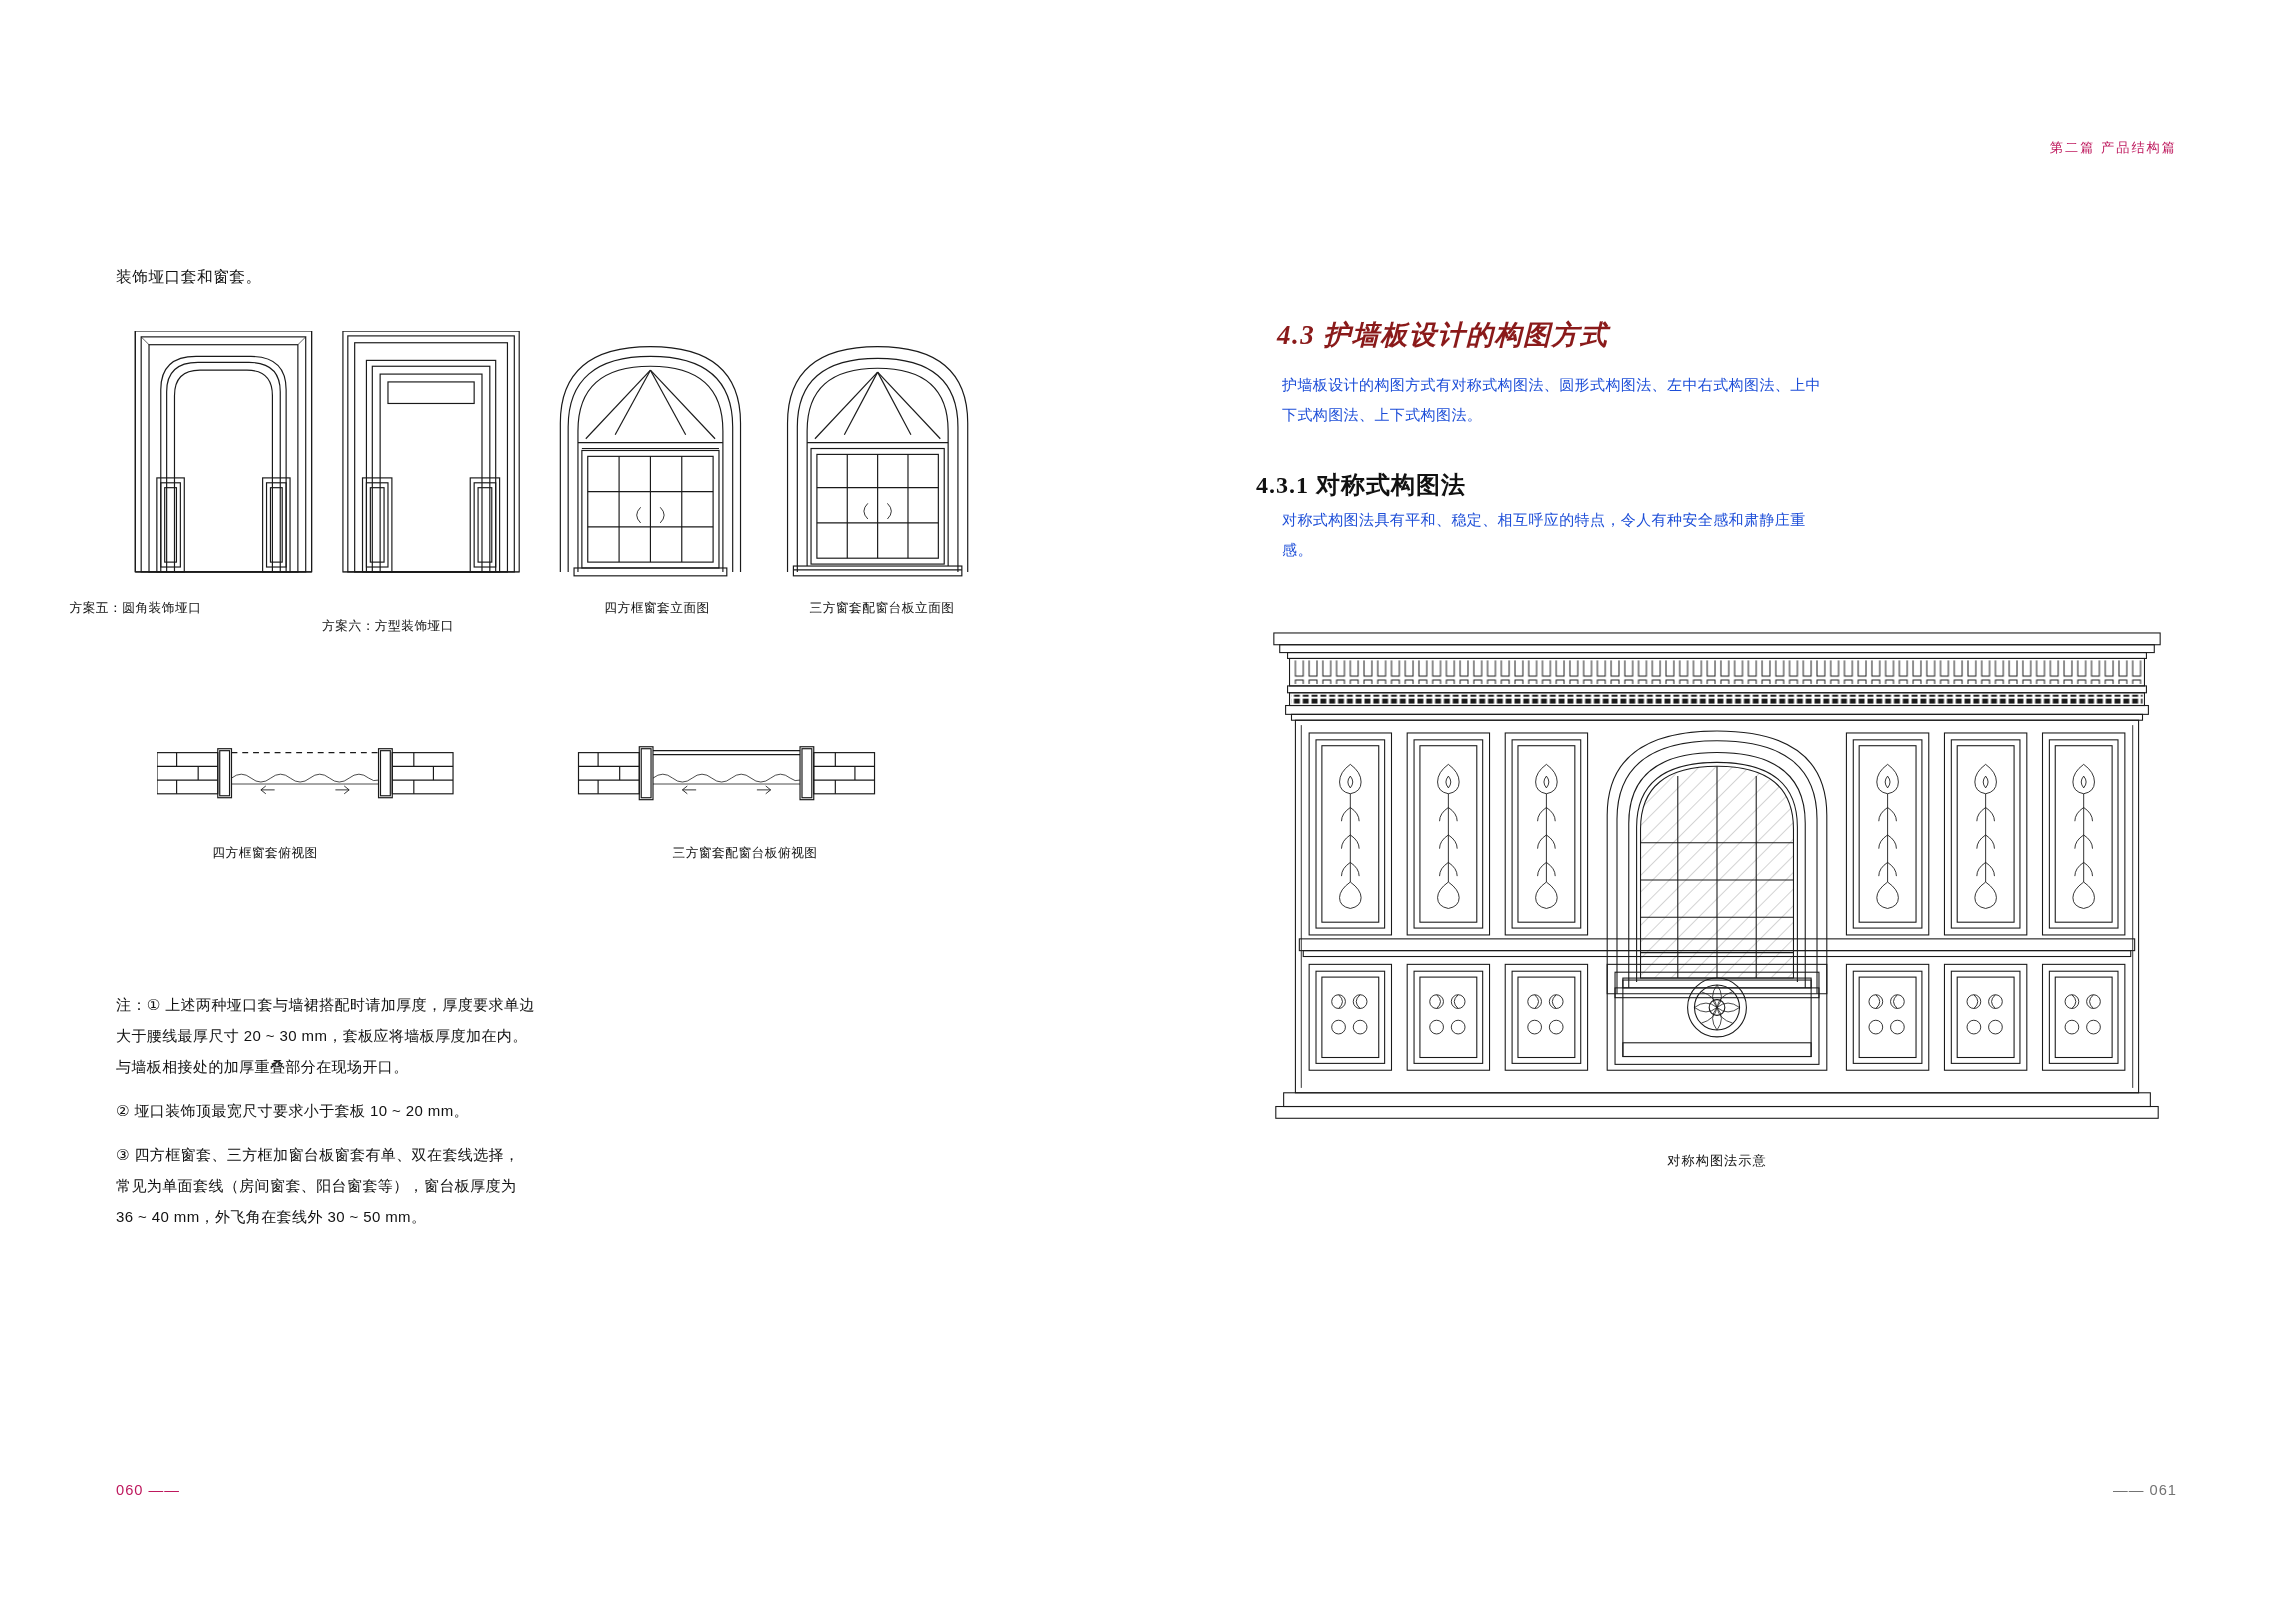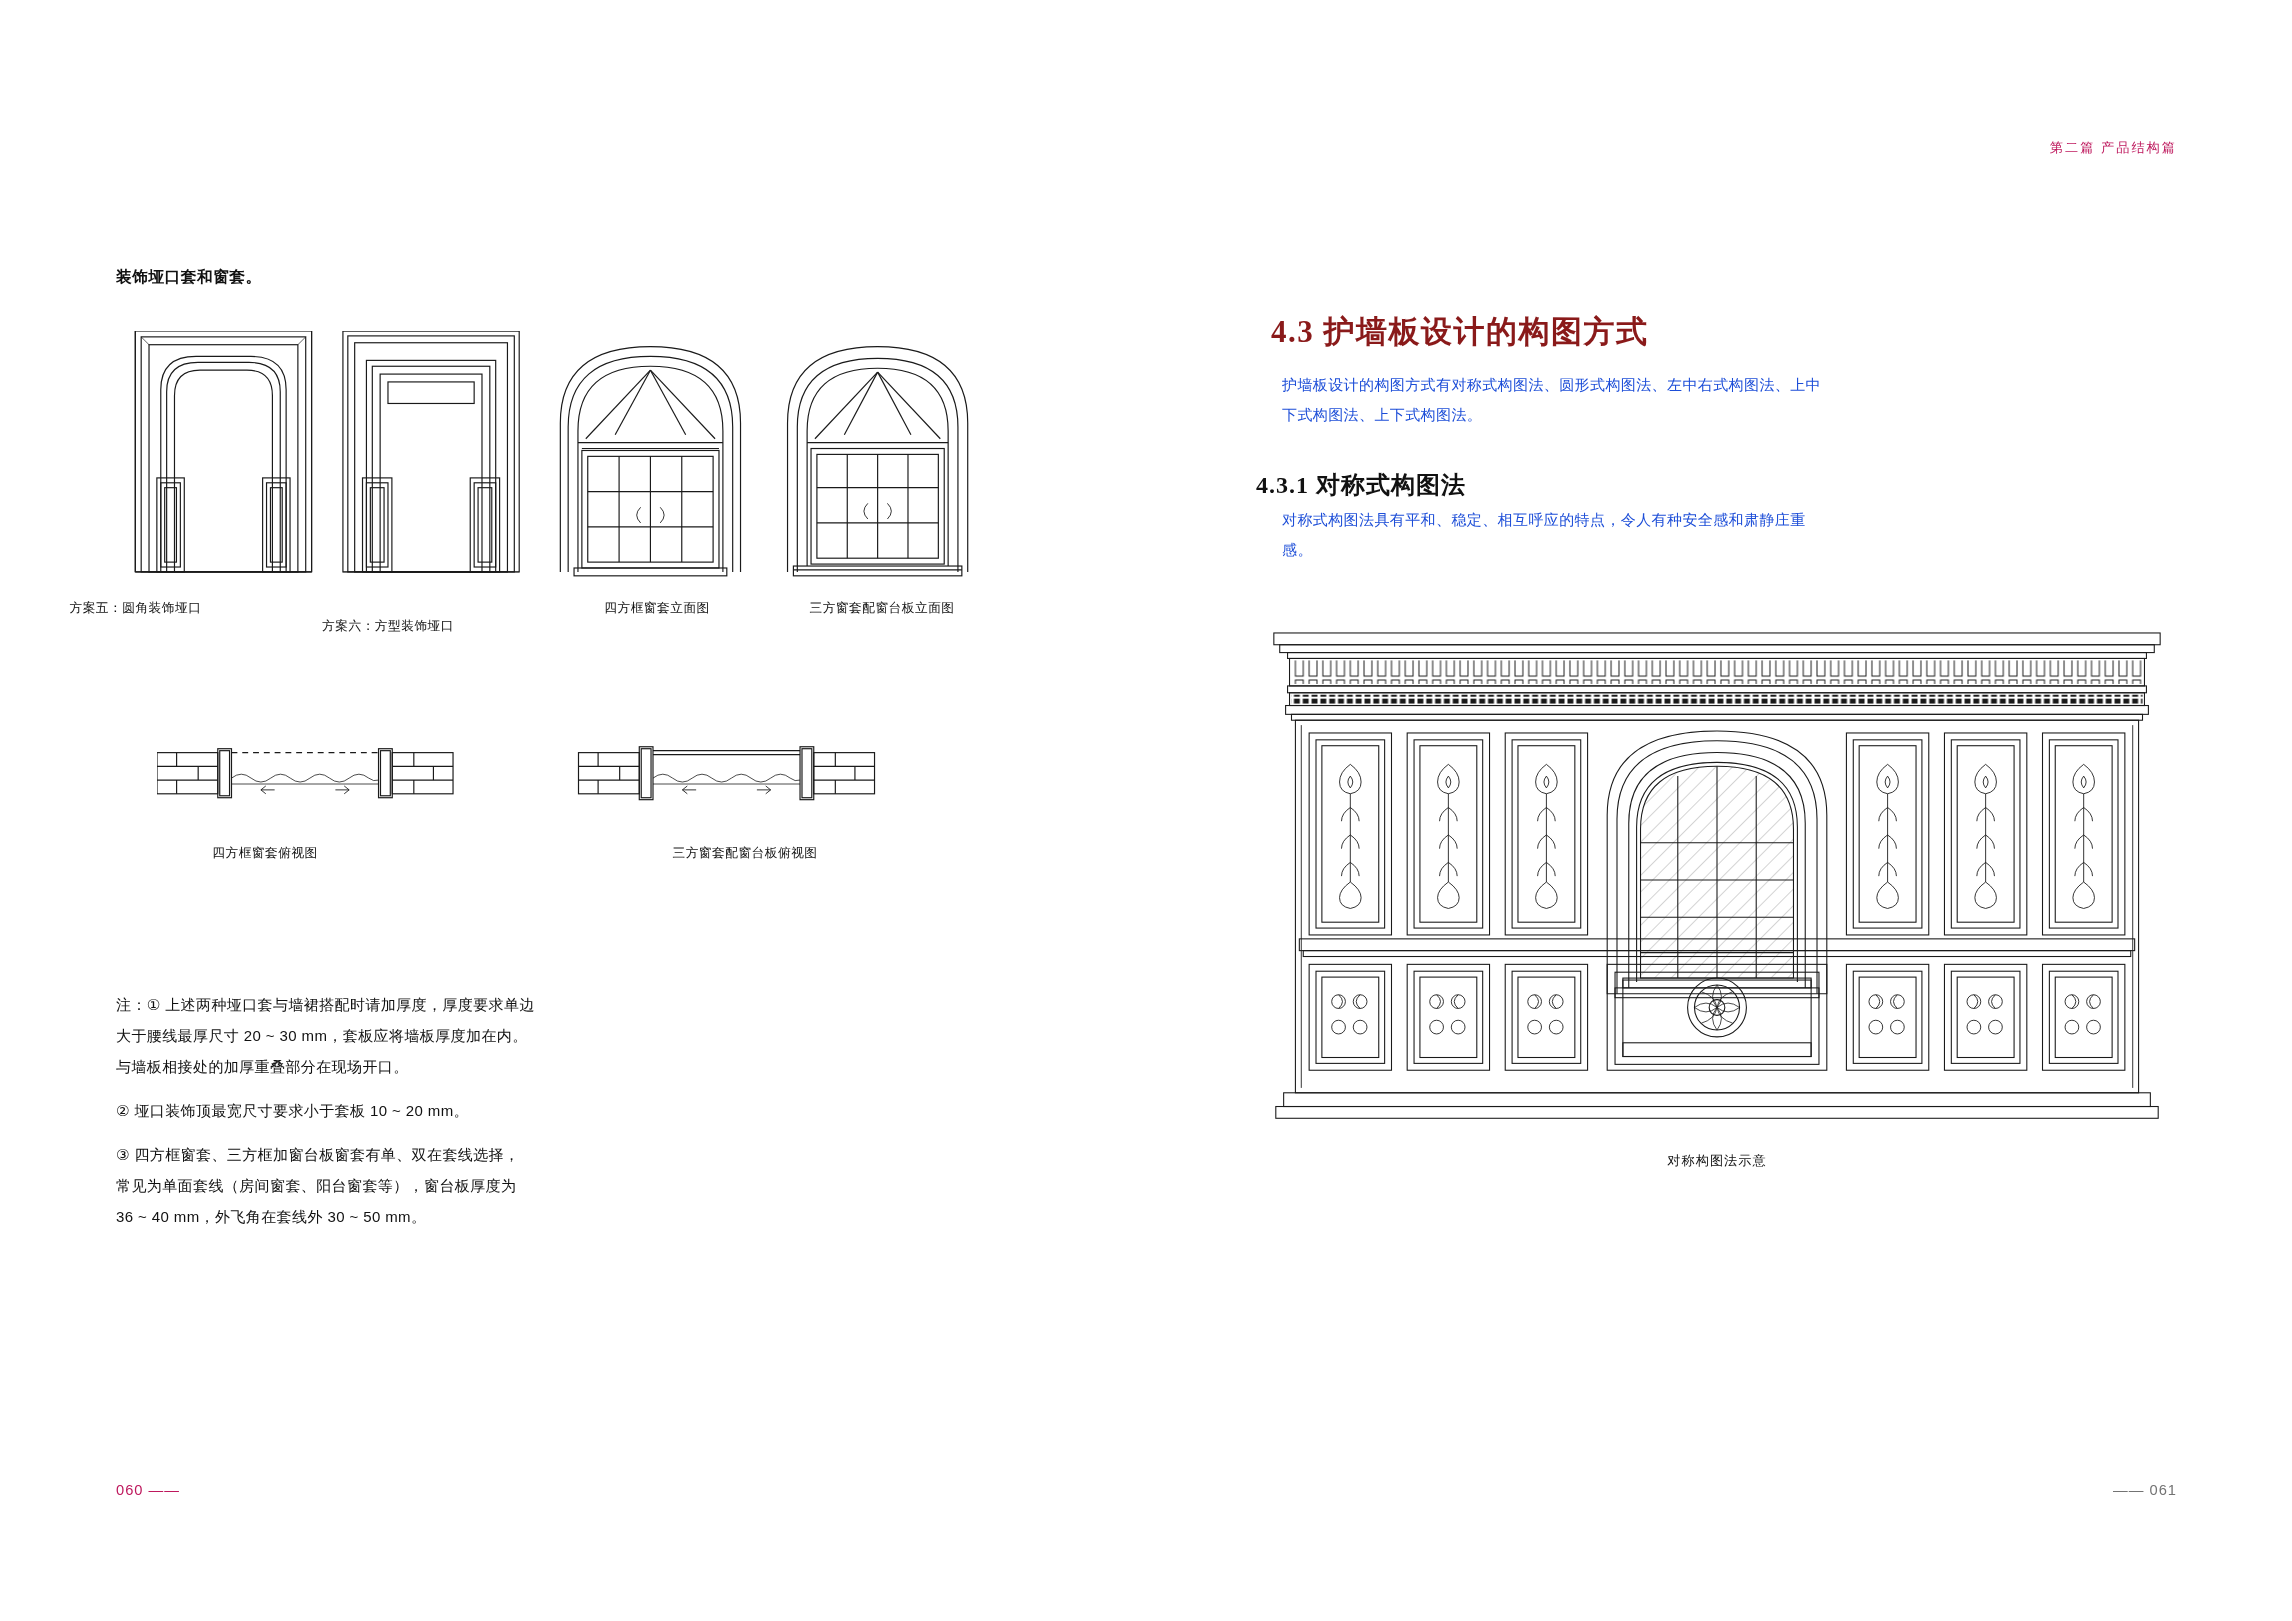--- a/index.html
+++ b/index.html
@@ -9,21 +9,21 @@
     color:#111;overflow:hidden;position:relative;
   }
   .page{position:absolute;inset:0;}
   .spread-divider{
     position:absolute;left:1146px;top:0;width:1px;height:1621px;background:#ffffff;
   }
 
   
   .left{position:absolute;left:0;top:0;width:1146px;height:1621px;}
   .lead-text{
-    position:absolute;left:116px;top:267px;font-size:15.7px;font-weight:bold;letter-spacing:0.5px;text-align:center;
+    position:absolute;left:116px;top:267px;font-size:15.7px;font-weight:normal;letter-spacing:0.5px;text-align:center;
   }
   .fig-row1{position:absolute;left:125px;top:331px;width:902px;height:284px;}
   .cap-row1{
     position:absolute;top:600px;font-size:12.7px;text-align:center;width:216px;letter-spacing:0.5px;
   }
 
   .fig-row2{position:absolute;left:157px;top:725px;width:843px;height:118px;}
   .cap-row2{position:absolute;top:845px;font-size:12.7px;text-align:center;width:314px;letter-spacing:0.5px;}
 
   .notes{position:absolute;left:116px;top:990px;width:549px;font-size:15px;line-height:2.05;letter-spacing:0.4px;}
@@ -31,23 +31,24 @@
   .notes .ind{text-indent:0;}
 
   .folio-left{position:absolute;left:116px;top:1482px;font-size:14.7px;letter-spacing:1px;color:#be185d;}
 
   
   .right{position:absolute;left:1146px;top:0;width:1147px;height:1621px;}
   .running-head{
     position:absolute;right:116px;top:139px;font-size:13.2px;letter-spacing:2px;color:#be185d;
   }
   h2.sec{
-    position:absolute;left:118px;top:304px;margin:7px;
-    font-size:31px;font-weight:bold;color:#8a1a1a;letter-spacing:1.5px;
+    position:absolute;left:118px;top:304px;margin:13px;
+    font-size:27px;font-weight:bold;color:#8a1a1a;letter-spacing:1.5px;
     font-family:"Liberation Serif","DejaVu Serif",serif;
+    font-style:italic;
   }
   .para{
     position:absolute;left:136px;width:549px;font-size:15px;line-height:2.0;letter-spacing:0.4px;color:#1d4ed8;
   }
   .p1{top:370px;}
   h3.subsec{
     position:absolute;left:102px;top:461px;margin:8px;font-size:24px;font-weight:bold;letter-spacing:1px;
     font-family:"Liberation Serif","DejaVu Serif",serif;
   }
   .p2{top:505px;}

